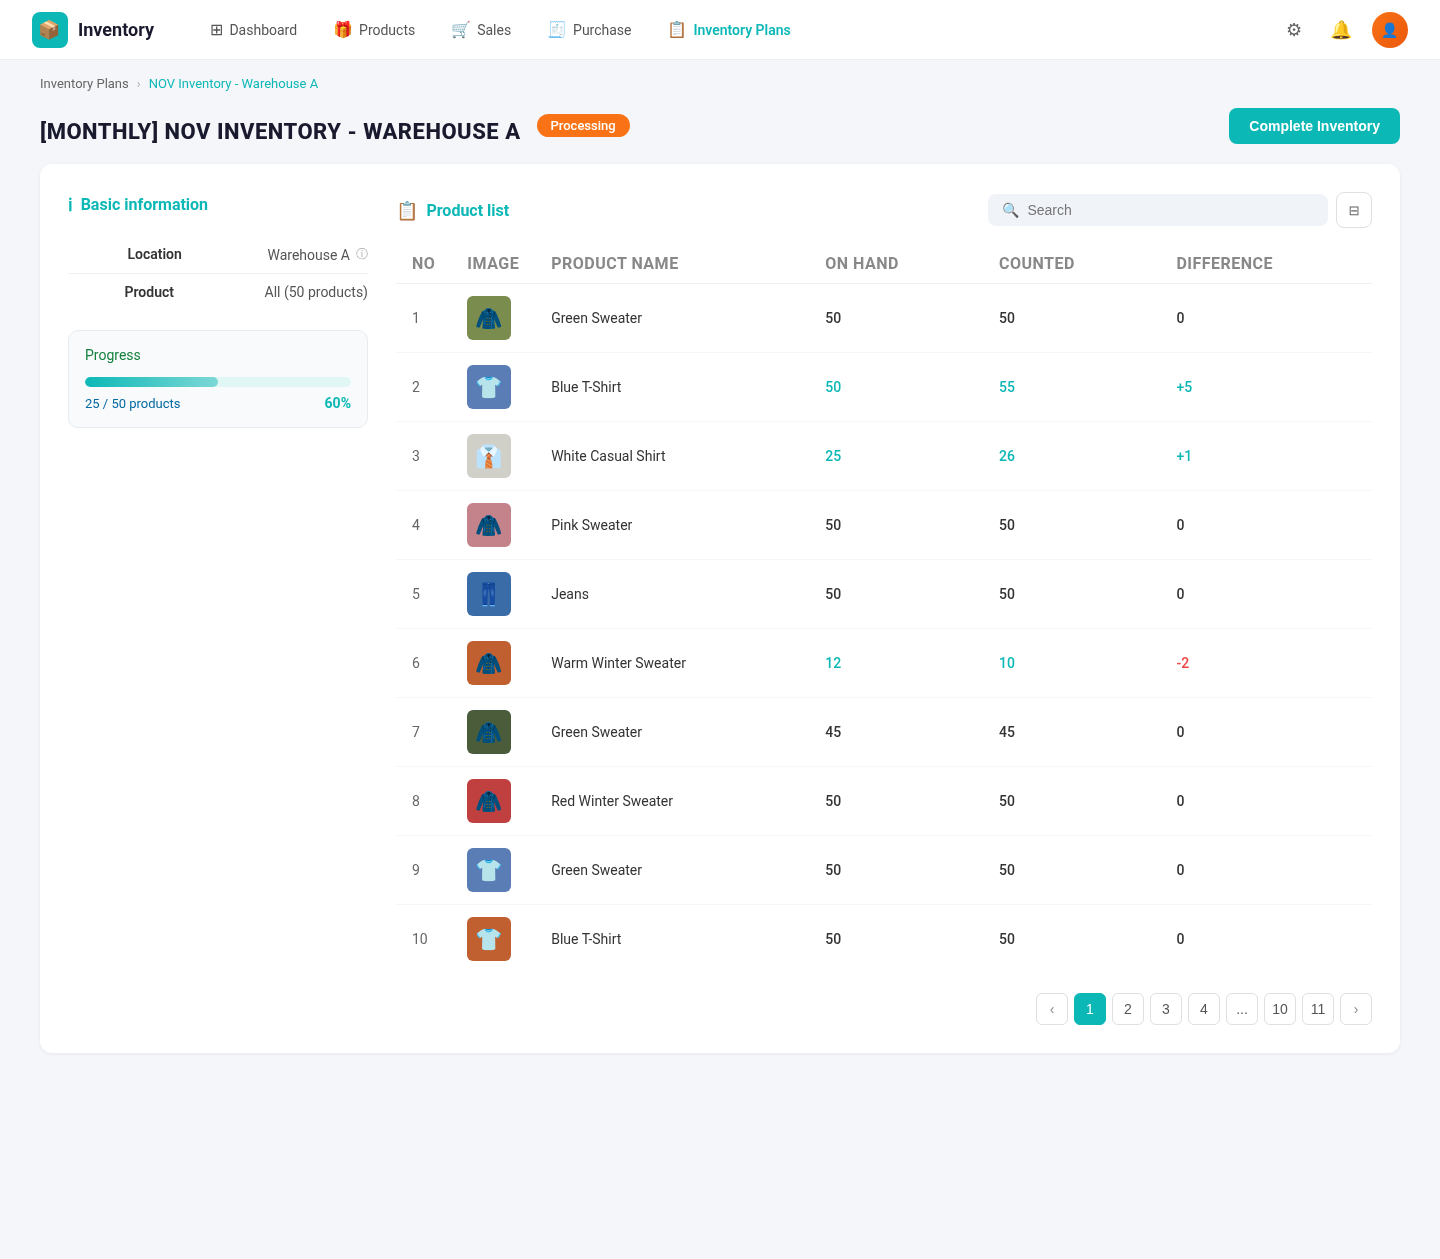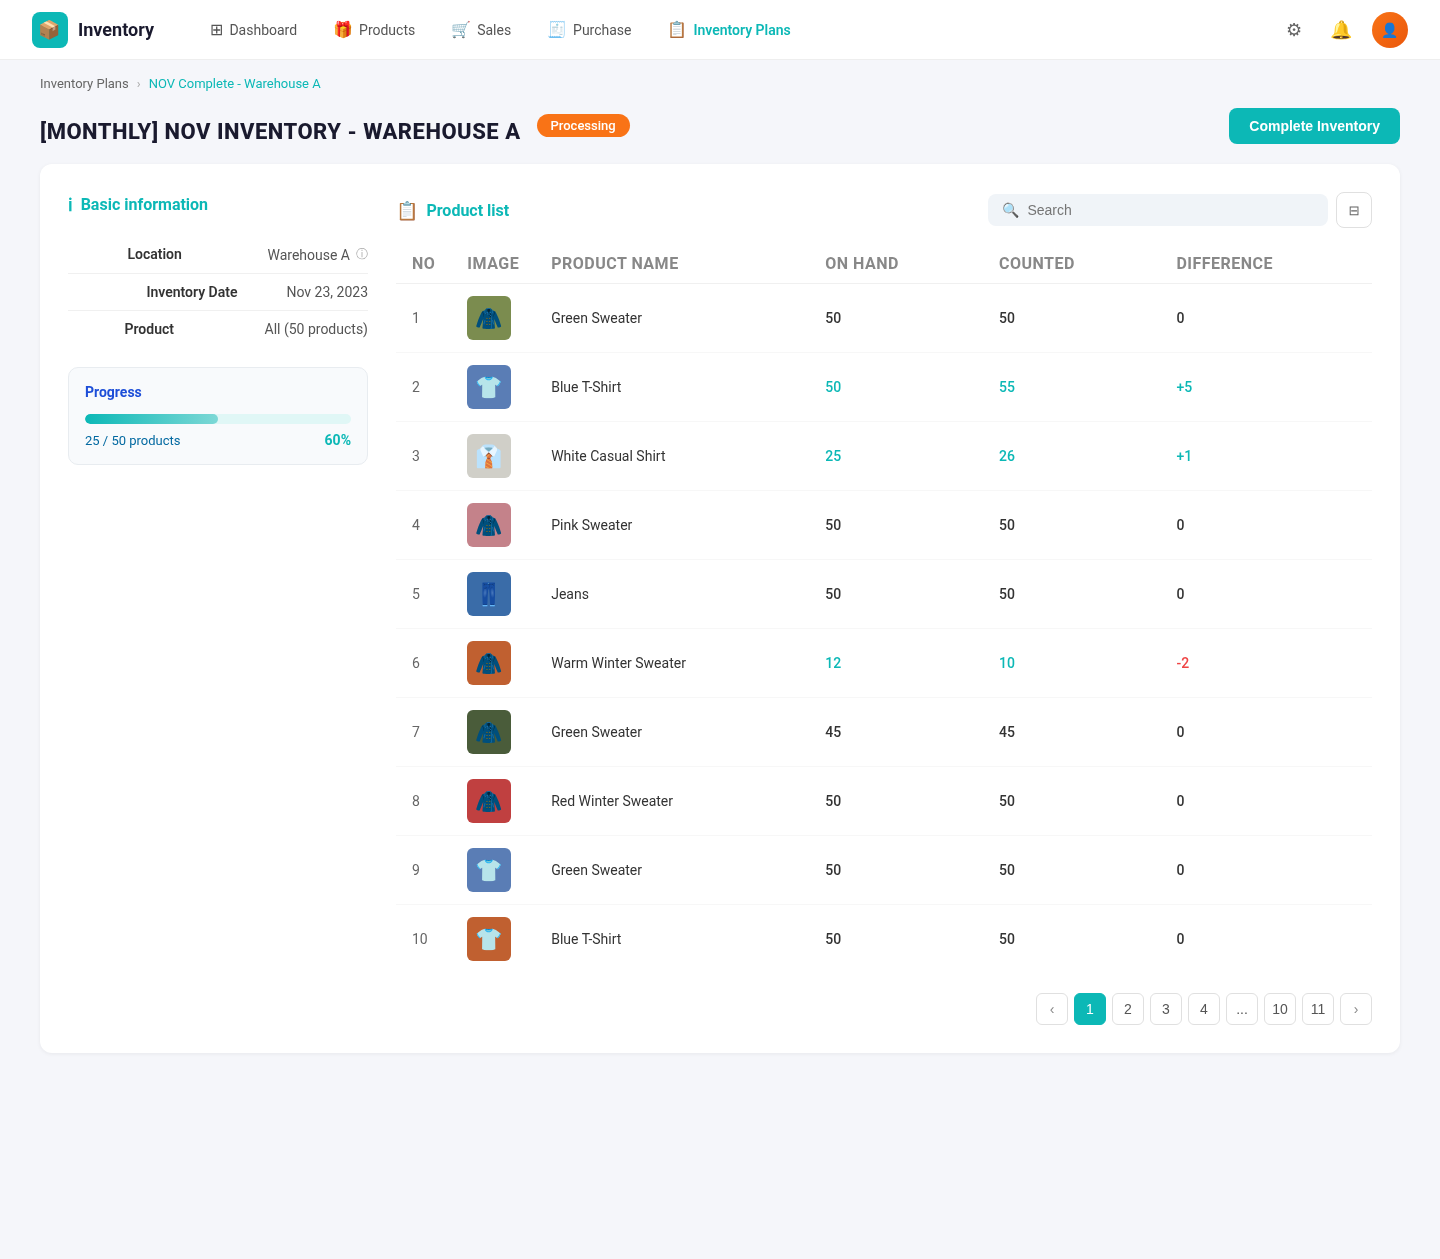--- a/index.html
+++ b/index.html
@@ -143,21 +143,21 @@
 
     
     .progress-card {
       background: #f8fafc;
       border: 1px solid #e8ecf0;
       border-radius: 10px;
       padding: 16px;
       margin-top: 20px;
     }
     .progress-label {
-      font-weight: 700; color: #1d4ed8; margin-bottom: 14px;
+      font-weight: 400; color: #15803d; margin-bottom: 14px;
     }
     .progress-bar-container {
       height: 10px; background: #e0f7f6; border-radius: 5px; overflow: hidden;
       margin-bottom: 8px;
     }
     .progress-bar-fill {
       height: 100%; border-radius: 5px;
       background: linear-gradient(90deg, #0cb8b6 0%, #7dd8d6 100%);
     }
     .progress-footer {
@@ -270,21 +270,21 @@
     </button>
     <div class="avatar">
       <span>👤</span>
     </div>
   </div>
 </nav>
 
 <div class="breadcrumb">
   <a href="#">Inventory Plans</a>
   <span class="breadcrumb-sep">›</span>
-  <span class="breadcrumb-active">NOV Complete - Warehouse A</span>
+  <span class="breadcrumb-active">NOV Inventory - Warehouse A</span>
 </div>
 
 <div class="page-header">
   <div class="page-header-left">
     <h1 class="page-title">[MONTHLY] NOV INVENTORY - WAREHOUSE A</h1>
     <span class="status-badge">Processing</span>
   </div>
   <button class="complete-btn">Complete Inventory</button>
 </div>
 
@@ -297,24 +297,20 @@
         <span>Basic information</span>
       </div>
 
       <div class="info-table">
         <div class="info-row">
           <div class="info-label">Location</div>
           <div class="info-value">
             <span>Warehouse A</span>
             <span class="info-icon">ⓘ</span>
           </div>
-        </div>
-        <div class="info-row">
-          <div class="info-label">Inventory Date</div>
-          <div class="info-value">Nov 23, 2023</div>
         </div>
         <div class="info-row">
           <div class="info-label">Product</div>
           <div class="info-value">All (50 products)</div>
         </div>
       </div>
 
       <div class="progress-card">
         <div class="progress-label">Progress</div>
         <div class="progress-bar-container">

